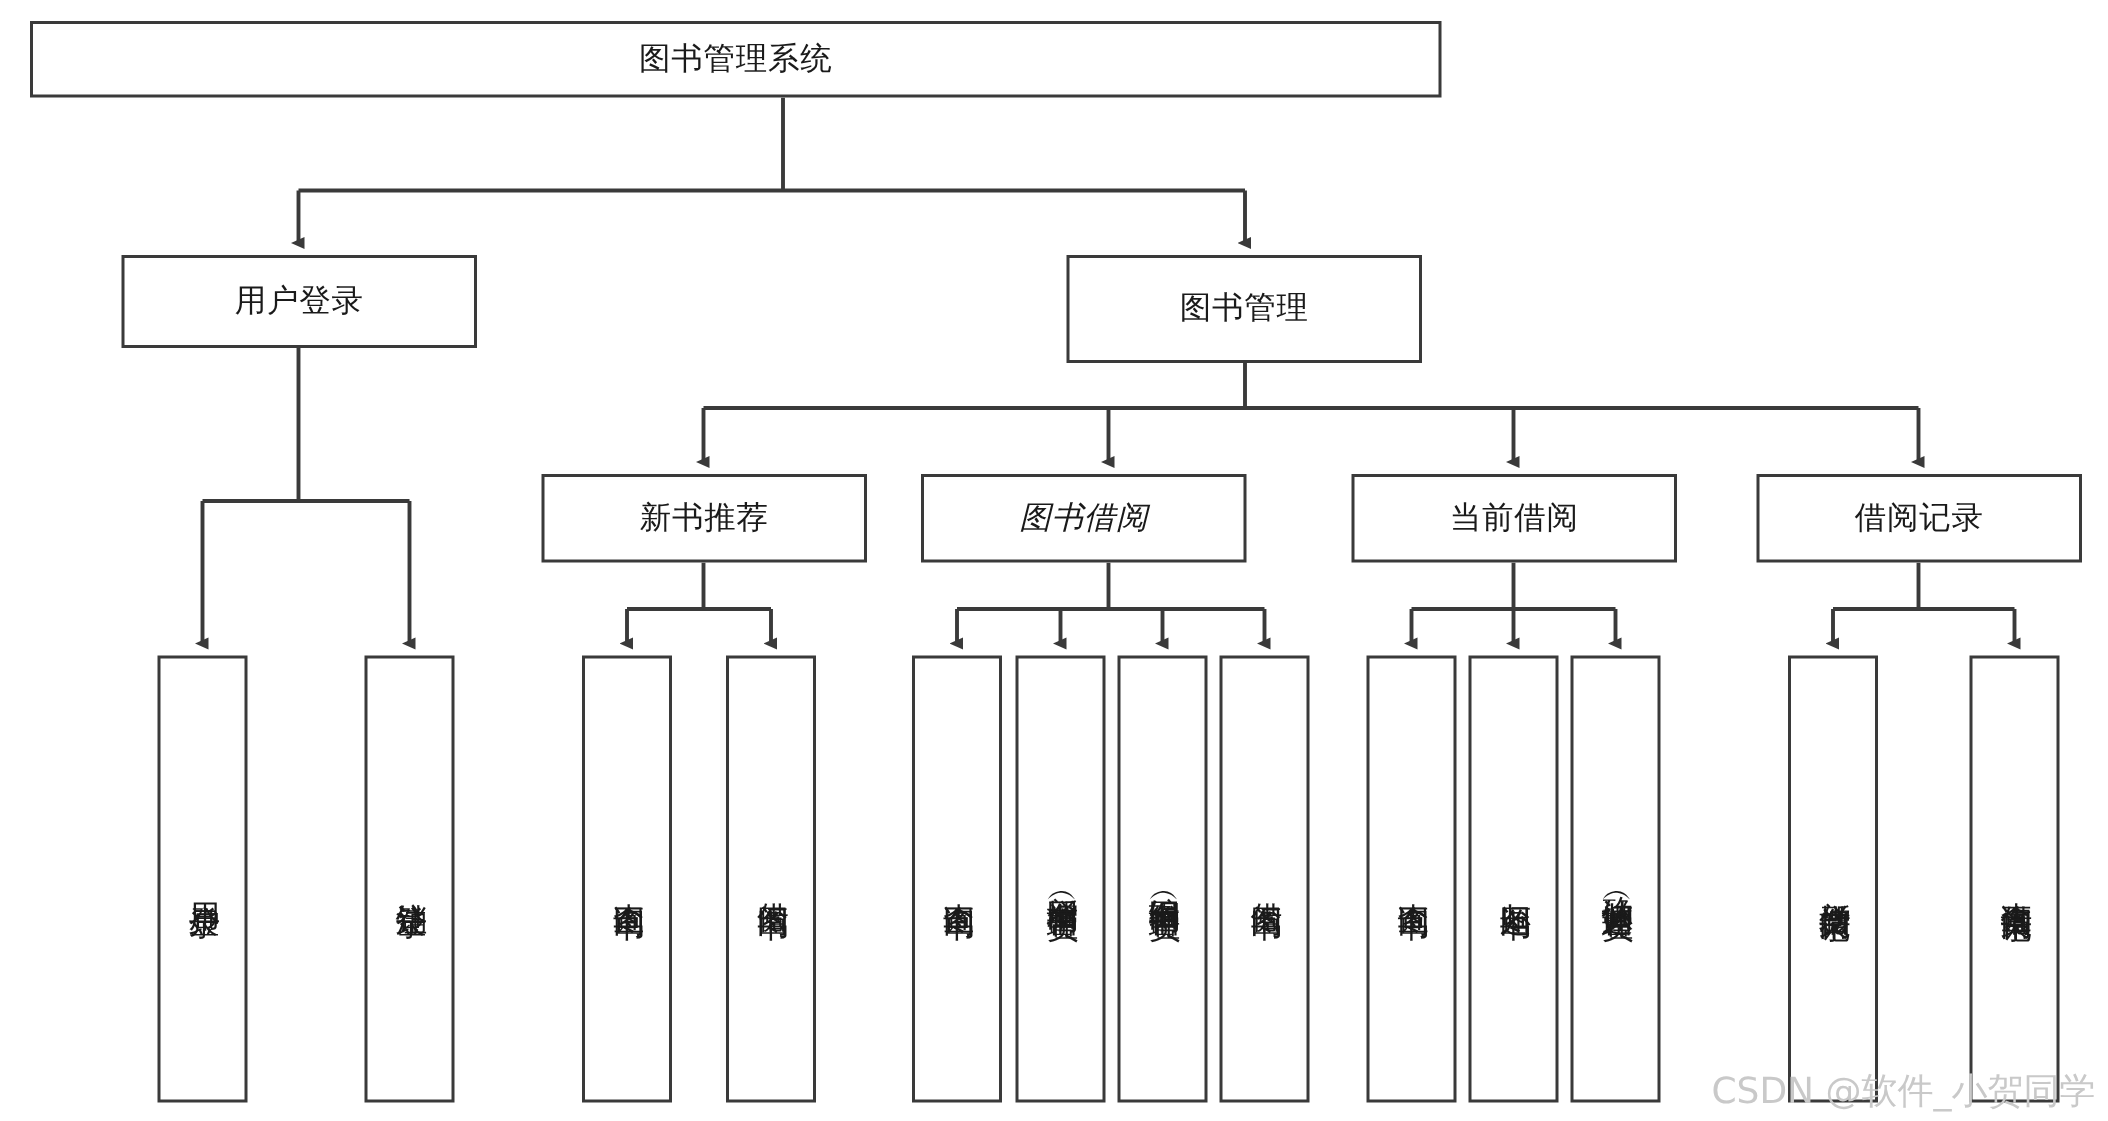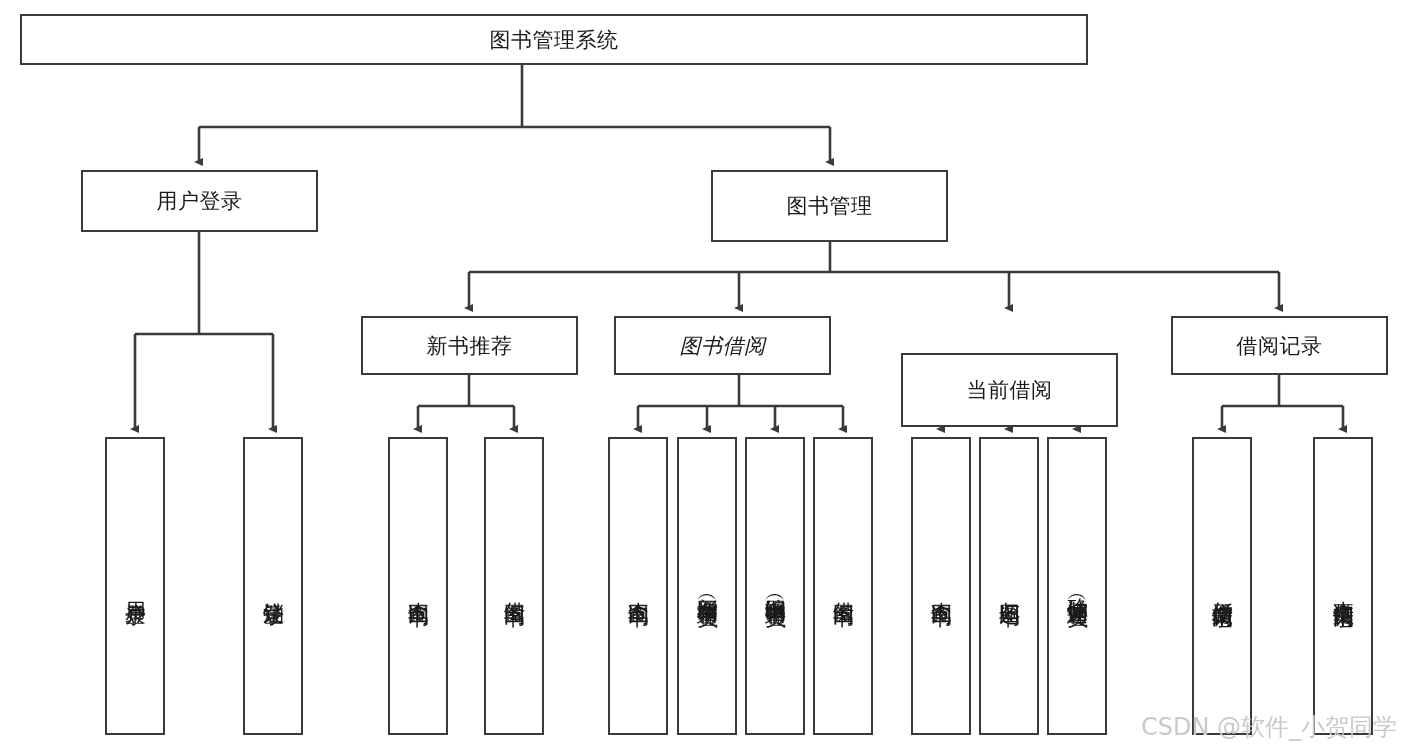--- a/index.html
+++ b/index.html
@@ -118,38 +118,38 @@
       <path d="M1009,406 L1009,429" marker-end="url(#arrow)"></path>
       <path d="M1077,406 L1077,429" marker-end="url(#arrow)"></path>
 
       <path d="M1279,375 L1279,406"></path>
       <path d="M1222,406 L1343,406"></path>
       <path d="M1222,406 L1222,429" marker-end="url(#arrow)"></path>
       <path d="M1343,406 L1343,429" marker-end="url(#arrow)"></path>
     </g>
   </svg>
 
-  <div class="node horiz" style="left:20px; top:14px; width:1068px; height:51px;">
+  <div class="node horiz" style="left:20px; top:14px; width:941px; height:51px;">
     <span class="lbl">图书管理系统</span>
   </div>
 
   <div class="node horiz" style="left:81px; top:170px; width:237px; height:62px;">
     <span class="lbl">用户登录</span>
   </div>
   <div class="node horiz" style="left:711px; top:170px; width:237px; height:72px;">
     <span class="lbl">图书管理</span>
   </div>
 
   <div class="node horiz" style="left:361px; top:316px; width:217px; height:59px;">
     <span class="lbl">新书推荐</span>
   </div>
   <div class="node horiz" style="left:614px; top:316px; width:217px; height:59px;font-style:italic;">
     <span class="lbl">图书借阅</span>
   </div>
-  <div class="node horiz" style="left:901px; top:316px; width:217px; height:74px;margin-top:37px;">
+  <div class="node horiz" style="left:901px; top:316px; width:217px; height:59px;">
     <span class="lbl">当前借阅</span>
   </div>
   <div class="node horiz" style="left:1171px; top:316px; width:217px; height:59px;">
     <span class="lbl">借阅记录</span>
   </div>
 
   <div class="node vert" style="left:105px; top:437px; width:60px; height:298px;">
     <span class="lbl">用户登录</span>
   </div>
   <div class="node vert" style="left:243px; top:437px; width:60px; height:298px;">

